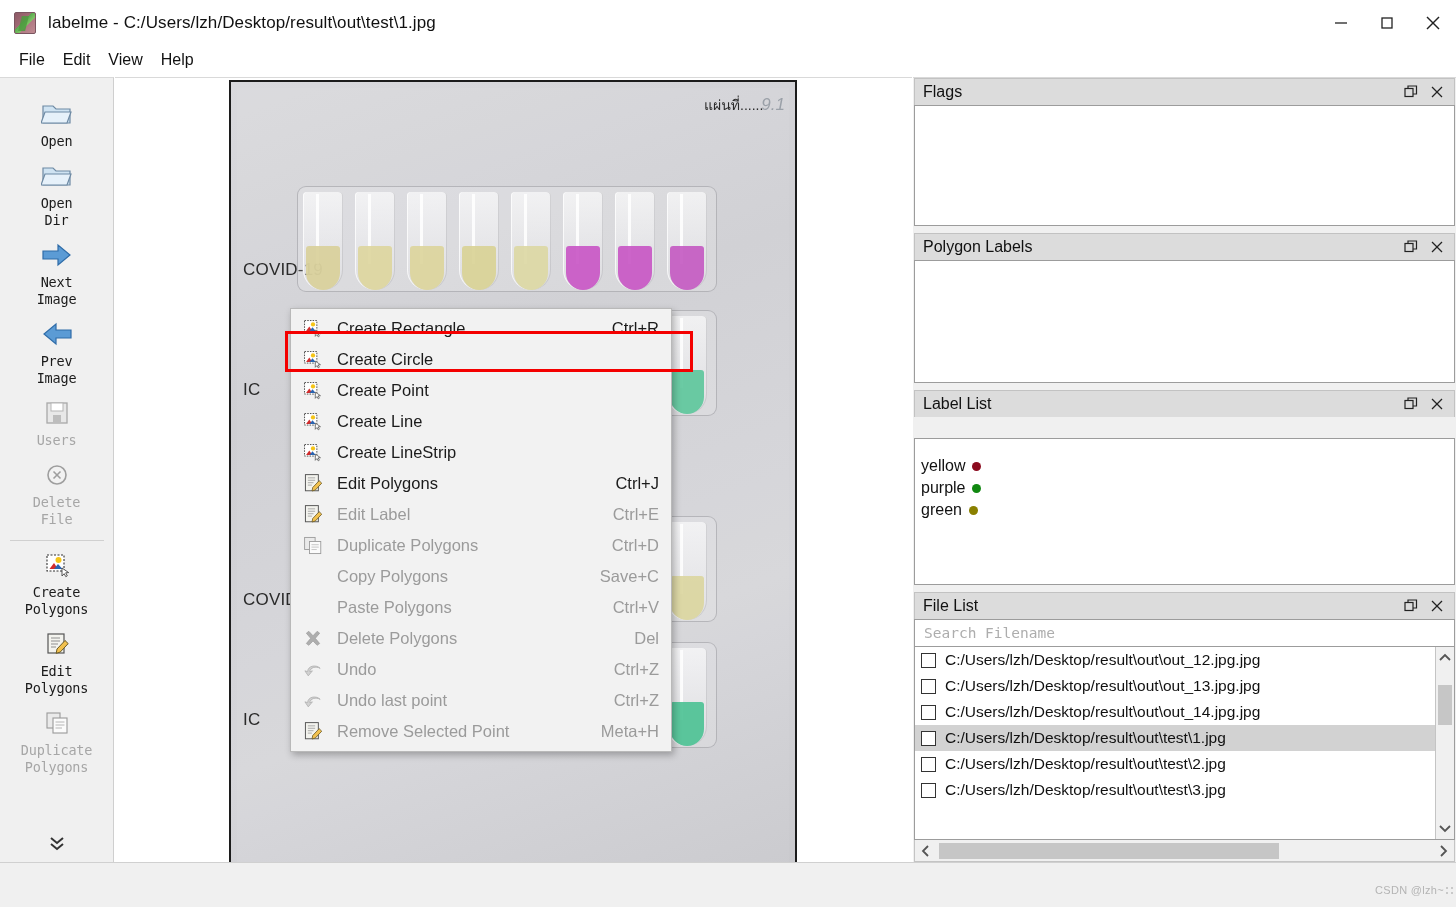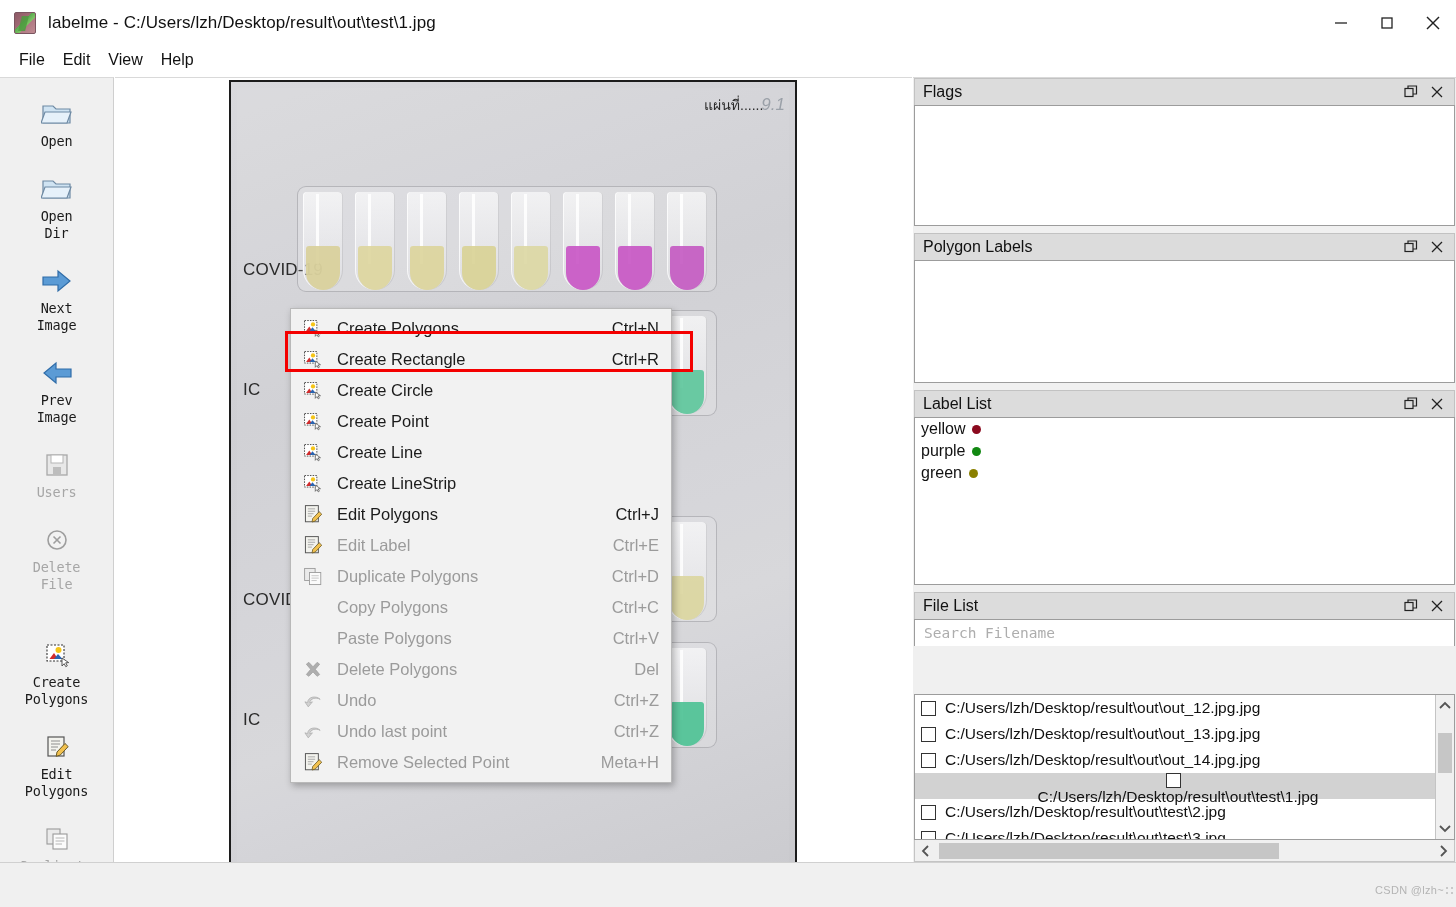--- a/index.html
+++ b/index.html
@@ -47,21 +47,21 @@
   .menubar .mi {
     font-size:16px; color:#111; padding:3px 9px; white-space:nowrap;
   }
 
   
   .toolbar {
     position:absolute; left:0; top:77px; width:114px; height:785px;
     background:#f0f0f0; border-right:1px solid #cfcfcf;
     border-top:1px solid #d9d9d9;
     display:flex; flex-direction:column; align-items:center;
-    padding-top:16px; gap:13px;
+    padding-top:16px; gap:0;
   }
   .tbitem {
     width:110px; display:flex; flex-direction:column; align-items:center;
     padding:4px 0 6px 0; gap:3px;
   }
   .tbicon { width:34px; height:32px; display:flex; align-items:center; justify-content:center; }
   .tblabel {
     font-family:"DejaVu Sans Mono", monospace;
     font-size:13.5px; line-height:17px; color:#1a1a1a; text-align:center;
     letter-spacing:-0.2px;
@@ -158,24 +158,24 @@
   .search-box {
     height:27px; border:1px solid #9c9c9c; border-bottom:none; background:#fff;
     display:flex; align-items:center; padding:0 7px;
   }
   .search-box input {
     border:0; outline:0; width:100%; font-family:"DejaVu Sans Mono", monospace;
     font-size:14.5px; color:#111; background:transparent;
   }
   .search-box input::placeholder { color:#adadad; }
 
-  .filelist { position:relative; background:#fff; border:1px solid #9c9c9c; overflow:hidden;margin-top:48px; }
+  .filelist { position:relative; background:#fff; border:1px solid #9c9c9c; overflow:hidden; }
   .fl-rows { position:absolute; left:0; top:0; right:19px; bottom:0; overflow:hidden; }
   .fl-row { height:26px; display:flex; align-items:center; padding-left:6px; font-size:15.5px; color:#111; white-space:nowrap; }
-  .fl-row.sel { background:#d2d2d2;flex-direction:column; }
+  .fl-row.sel { background:#d2d2d2; }
   .cb { width:15px; height:15px; border:1.5px solid #333; background:#fff; margin-right:9px; flex:0 0 auto; }
   .vscroll { position:absolute; right:0; top:0; width:19px; bottom:0; background:#f0f0f0; border-left:1px solid #c4c4c4; }
   .vs-arrow { height:22px; display:flex; align-items:center; justify-content:center; }
   .vs-thumb { position:absolute; left:2px; right:2px; top:38px; height:40px; background:#c6c6c6; }
   .hscroll { height:22px; background:#f0f0f0; border:1px solid #c4c4c4; border-top:none; display:flex; align-items:center; position:relative; }
   .hs-arrow { width:22px; display:flex; align-items:center; justify-content:center; }
   .hs-track { flex:1 1 auto; height:16px; position:relative; }
   .hs-thumb { position:absolute; left:2px; top:0; width:340px; height:16px; background:#c6c6c6; }
 
   .statusbar {
@@ -499,33 +499,20 @@
       <div class="ctxitem">
         <span class="ctxicon">
           <svg width="22" height="20" viewBox="0 0 26 26">
             <rect x="2" y="2" width="16" height="15" fill="#fff" stroke="#333" stroke-width="1.1" stroke-dasharray="2,1.5"></rect>
             <circle cx="13" cy="7" r="2.8" fill="#f5c518"></circle>
             <path d="M4 15.5 l4.2-5.6 l3.8 5.6 z" fill="#d22b2b"></path>
             <path d="M8.5 15.5 l3.8-4.8 l4.2 4.8 z" fill="#2a64b0"></path>
             <path d="M16 14.5 l0 8 l2.2-2.3 l1.6 3 l1.5-.9 l-1.6-3 l3-.2 z" fill="#fff" stroke="#444" stroke-width=".9"></path>
           </svg>
         </span>
-        <span class="ctxlabel">Create Polygons</span>
-        <span class="ctxkey">Ctrl+N</span>
-      </div>
-      <div class="ctxitem">
-        <span class="ctxicon">
-          <svg width="22" height="20" viewBox="0 0 26 26">
-            <rect x="2" y="2" width="16" height="15" fill="#fff" stroke="#333" stroke-width="1.1" stroke-dasharray="2,1.5"></rect>
-            <circle cx="13" cy="7" r="2.8" fill="#f5c518"></circle>
-            <path d="M4 15.5 l4.2-5.6 l3.8 5.6 z" fill="#d22b2b"></path>
-            <path d="M8.5 15.5 l3.8-4.8 l4.2 4.8 z" fill="#2a64b0"></path>
-            <path d="M16 14.5 l0 8 l2.2-2.3 l1.6 3 l1.5-.9 l-1.6-3 l3-.2 z" fill="#fff" stroke="#444" stroke-width=".9"></path>
-          </svg>
-        </span>
         <span class="ctxlabel">Create Rectangle</span>
         <span class="ctxkey">Ctrl+R</span>
       </div>
       <div class="ctxitem">
         <span class="ctxicon">
           <svg width="22" height="20" viewBox="0 0 26 26">
             <rect x="2" y="2" width="16" height="15" fill="#fff" stroke="#333" stroke-width="1.1" stroke-dasharray="2,1.5"></rect>
             <circle cx="13" cy="7" r="2.8" fill="#f5c518"></circle>
             <path d="M4 15.5 l4.2-5.6 l3.8 5.6 z" fill="#d22b2b"></path>
             <path d="M8.5 15.5 l3.8-4.8 l4.2 4.8 z" fill="#2a64b0"></path>
@@ -617,21 +604,21 @@
               <line x1="10.5" y1="18" x2="17" y2="18"></line>
             </g>
           </svg>
         </span>
         <span class="ctxlabel">Duplicate Polygons</span>
         <span class="ctxkey">Ctrl+D</span>
       </div>
       <div class="ctxitem dis">
         <span class="ctxicon"></span>
         <span class="ctxlabel">Copy Polygons</span>
-        <span class="ctxkey">Ctrl+C</span>
+        <span class="ctxkey">Save+C</span>
       </div>
       <div class="ctxitem dis">
         <span class="ctxicon"></span>
         <span class="ctxlabel">Paste Polygons</span>
         <span class="ctxkey">Ctrl+V</span>
       </div>
       <div class="ctxitem dis">
         <span class="ctxicon">
           <svg width="20" height="20" viewBox="0 0 24 24">
             <path d="M4 5 l3-2.2 l5 5.3 l5-5.3 l3 2.2 l-5.2 6.2 l5.2 6.2 l-3 2.2 l-5-5.3 l-5 5.3 l-3-2.2 l5.2-6.2 z" fill="#aeaeae" stroke="#9a9a9a" stroke-width=".8"></path>
@@ -730,21 +717,21 @@
               <polyline points="4,3.5 4,1 12.5,1 12.5,9 9,9" fill="none" stroke="#222" stroke-width="1.2"></polyline>
             </svg>
         </span>
         <span class="dock-btn">
           <svg width="14" height="14" viewBox="0 0 14 14">
               <line x1="2" y1="2" x2="12" y2="12" stroke="#222" stroke-width="1.3"></line>
               <line x1="12" y1="2" x2="2" y2="12" stroke="#222" stroke-width="1.3"></line>
             </svg>
         </span>
       </div>
-      <div class="dock-body" style="flex:1 1 auto; padding-top:0;" id="labellist">
+      <div class="dock-body" style="flex:1 1 auto; padding-top:16px;margin-top:21px;" id="labellist">
           <div class="label-item">
             <span>yellow</span>
             <span class="dot" style="background: rgb(139, 10, 30);"></span>
           </div>
           <div class="label-item">
             <span>purple</span>
             <span class="dot" style="background: rgb(17, 136, 17);"></span>
           </div>
           <div class="label-item">
             <span>green</span>

